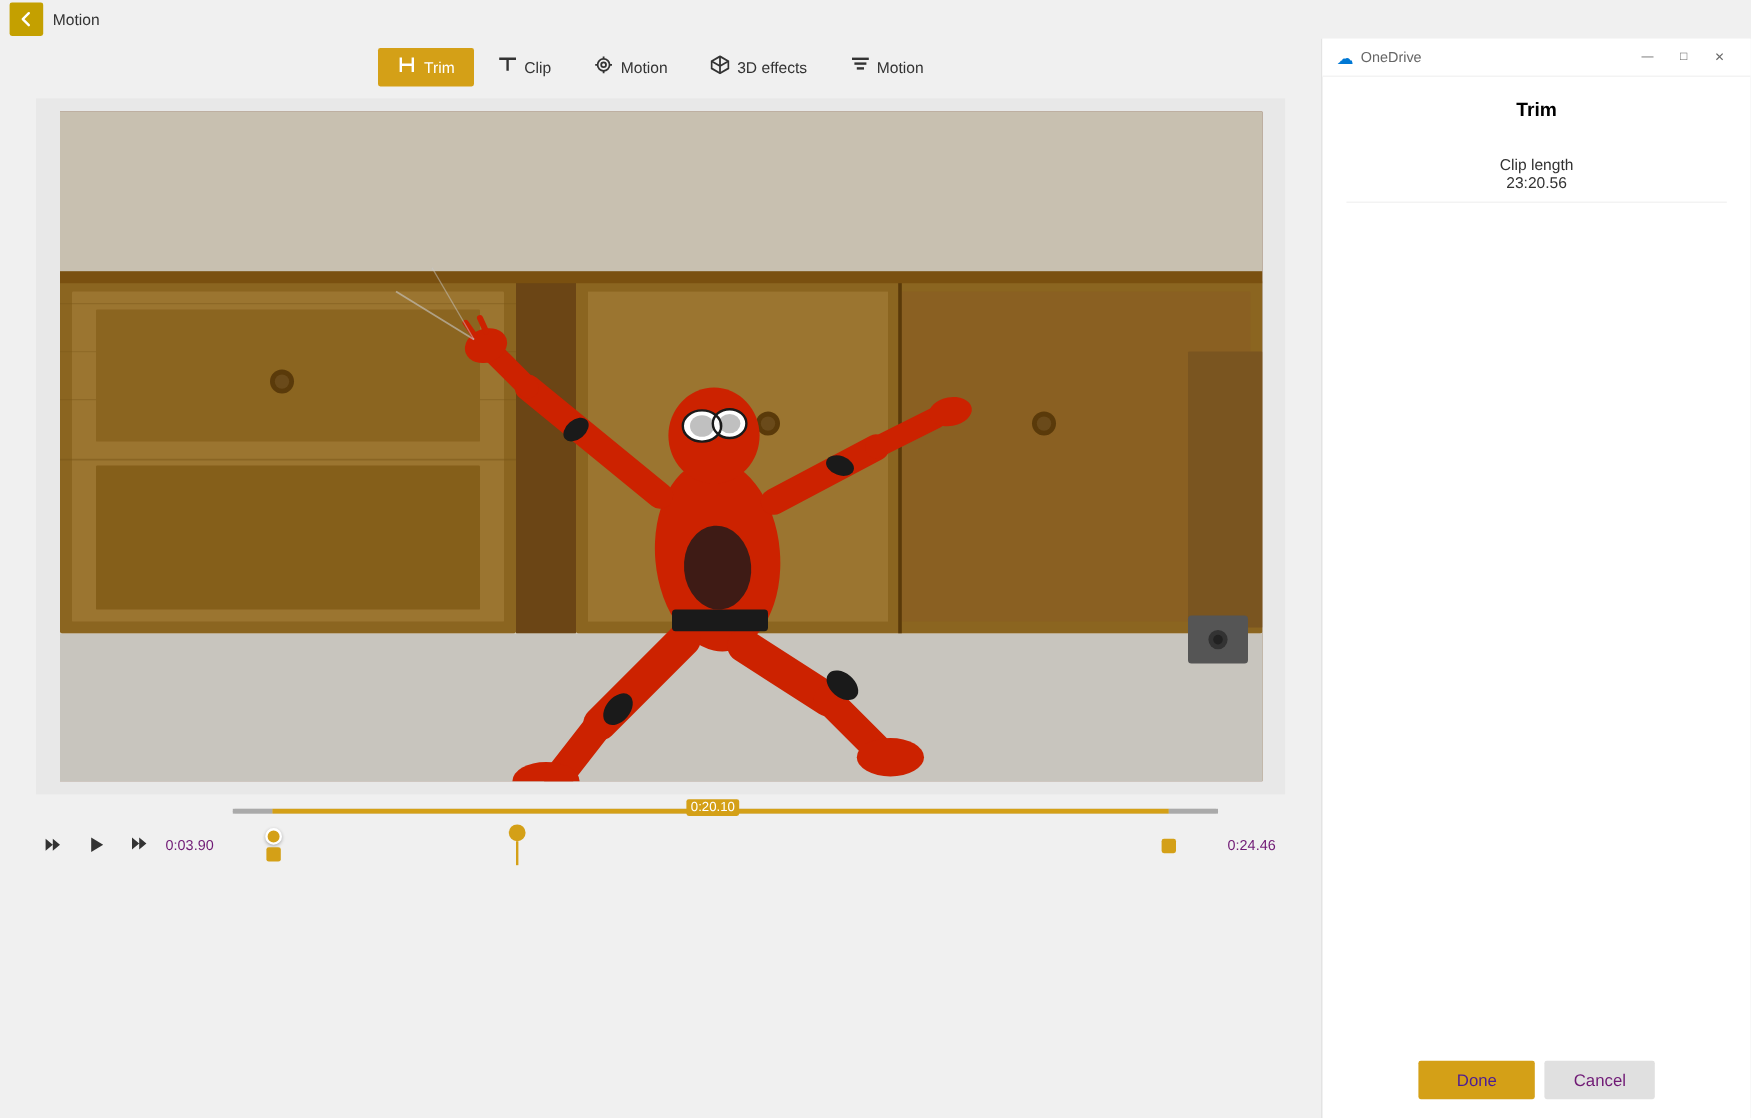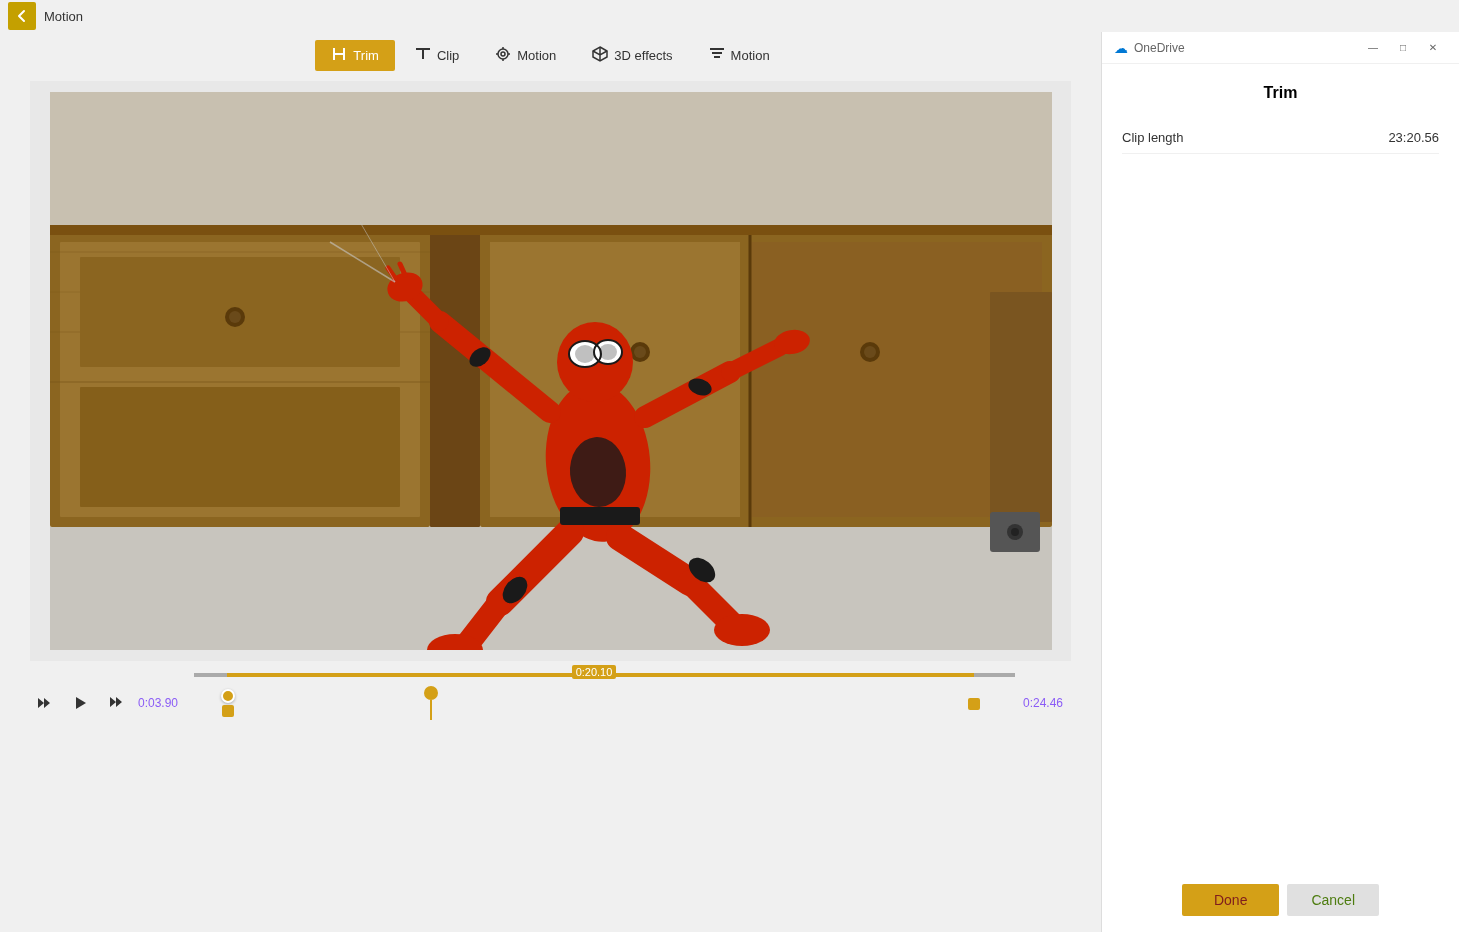--- a/index.html
+++ b/index.html
@@ -123,21 +123,21 @@
       display: flex;
       align-items: center;
       justify-content: center;
       width: 28px;
       height: 28px;
       color: #333;
       font-size: 16px;
     }
     .time-label {
       font-size: 12px;
-      color: #8b5cf6;
+      color: #701a75;
       min-width: 48px;
     }
     .time-label.end {
     }
 
     
     .timeline-container {
       flex: 1;
       position: relative;
       height: 60px;
@@ -301,51 +301,52 @@
       color: #000;
       text-align: center;
       margin-bottom: 20px;
     }
     .clip-info-row {
       display: flex;
       justify-content: space-between;
       align-items: center;
       padding: 8px 0;
       border-bottom: 1px solid #f0f0f0;
+      flex-direction: column;
     }
     .clip-info-label {
       font-size: 13px;
       color: #333;
     }
     .clip-info-value {
       font-size: 13px;
       color: #333;
     }
 
     
     .right-panel-footer {
       padding: 16px;
       display: flex;
       gap: 8px;
       justify-content: center;
       align-items: center;
     }
     .btn-done {
       background: #d4a017;
-      color: #7f1d1d;
+      color: #4c1d95;
       border: none;
       padding: 8px 32px;
       font-size: 14px;
       cursor: pointer;
       border-radius: 2px;
       font-family: 'Segoe UI', sans-serif;
     }
     .btn-cancel {
       background: #e0e0e0;
-      color: #4d7c0f;
+      color: #701a75;
       border: none;
       padding: 8px 24px;
       font-size: 14px;
       cursor: pointer;
       border-radius: 2px;
       font-family: 'Segoe UI', sans-serif;
     }
 
     
     .scene-svg {

